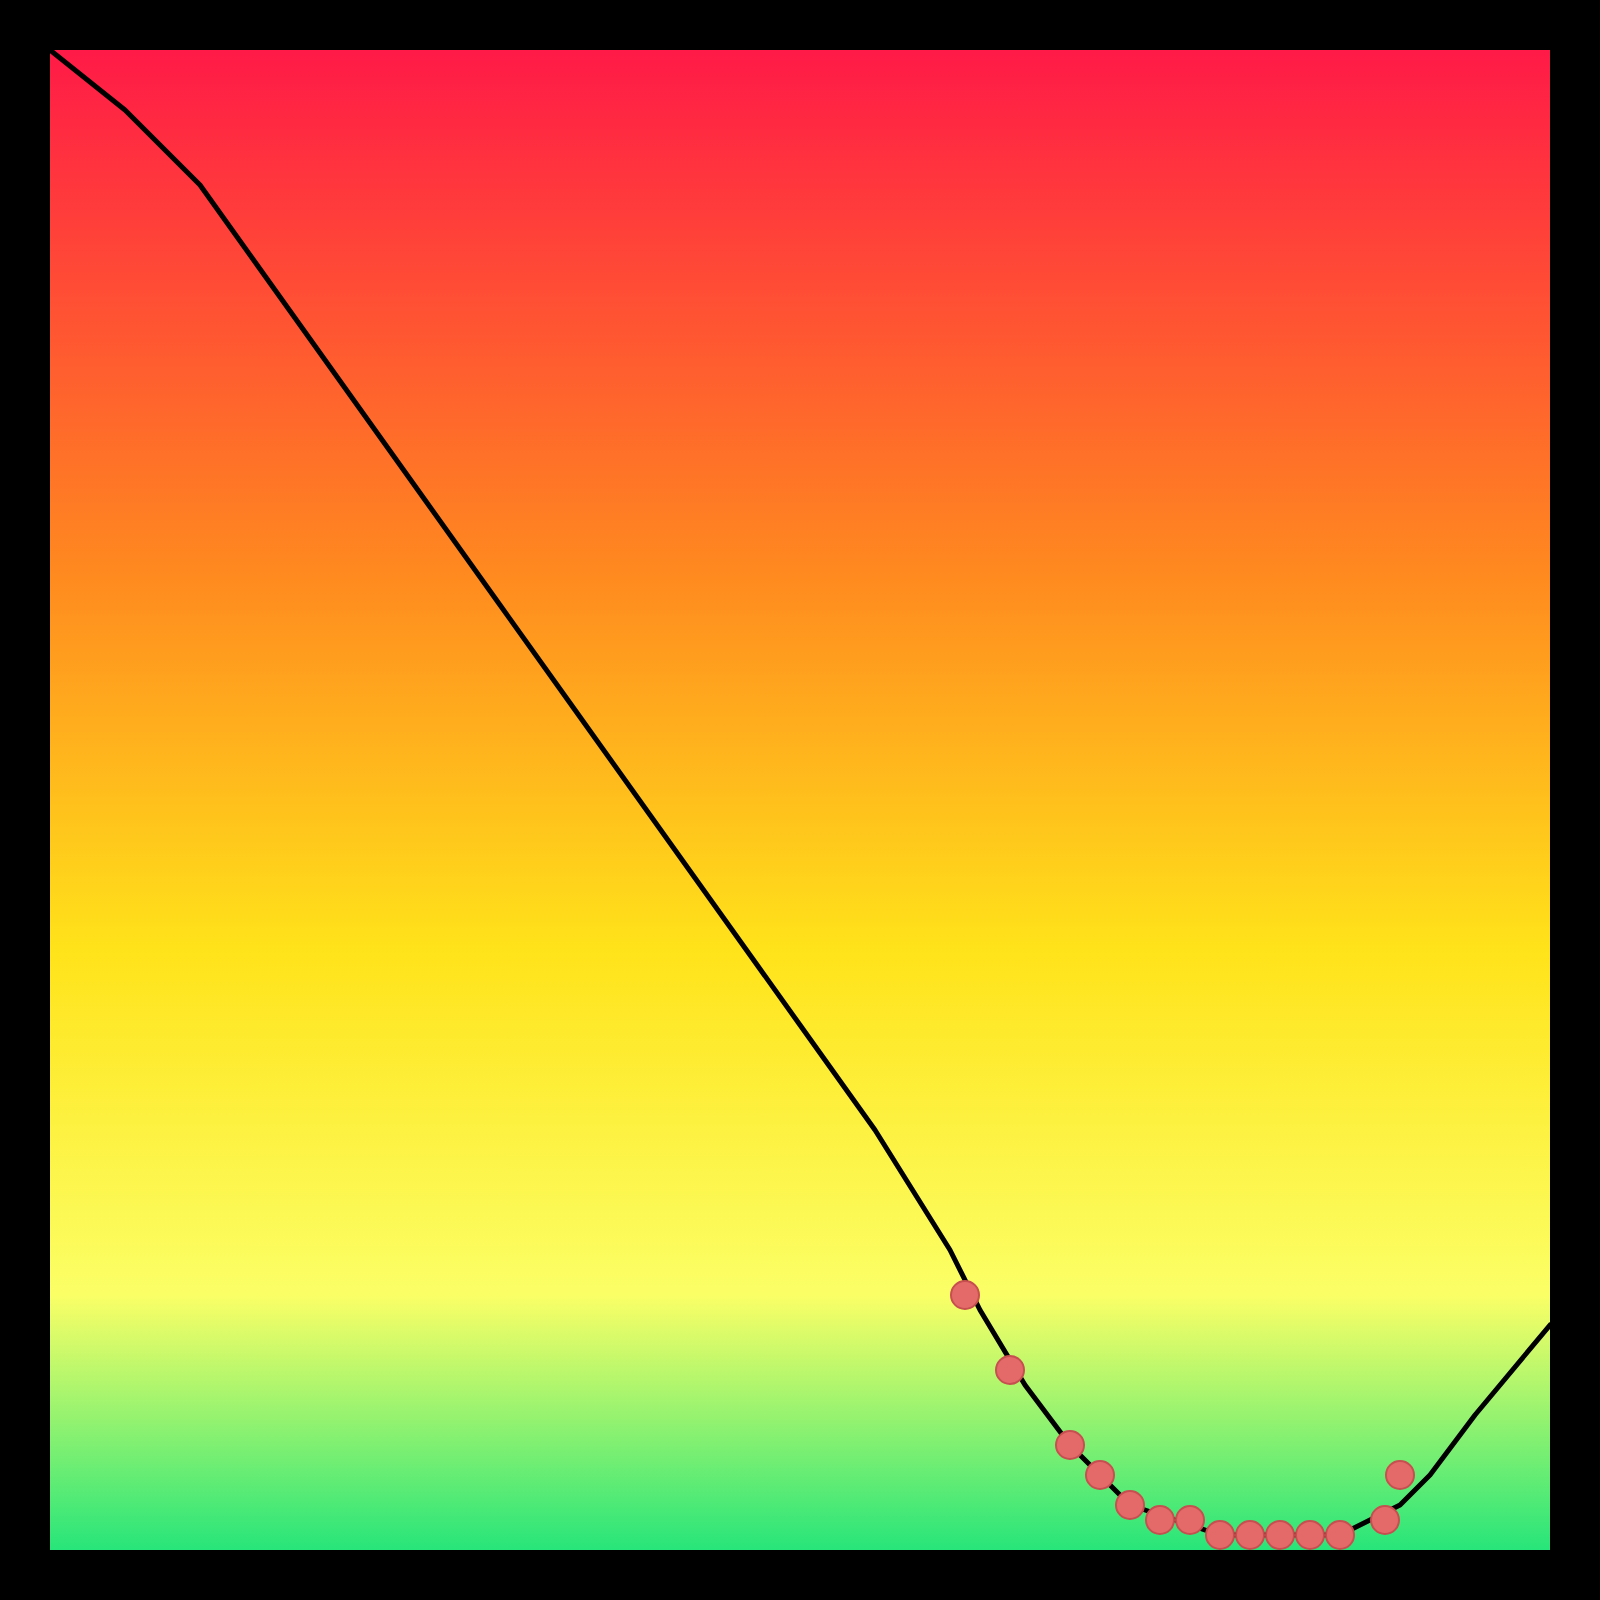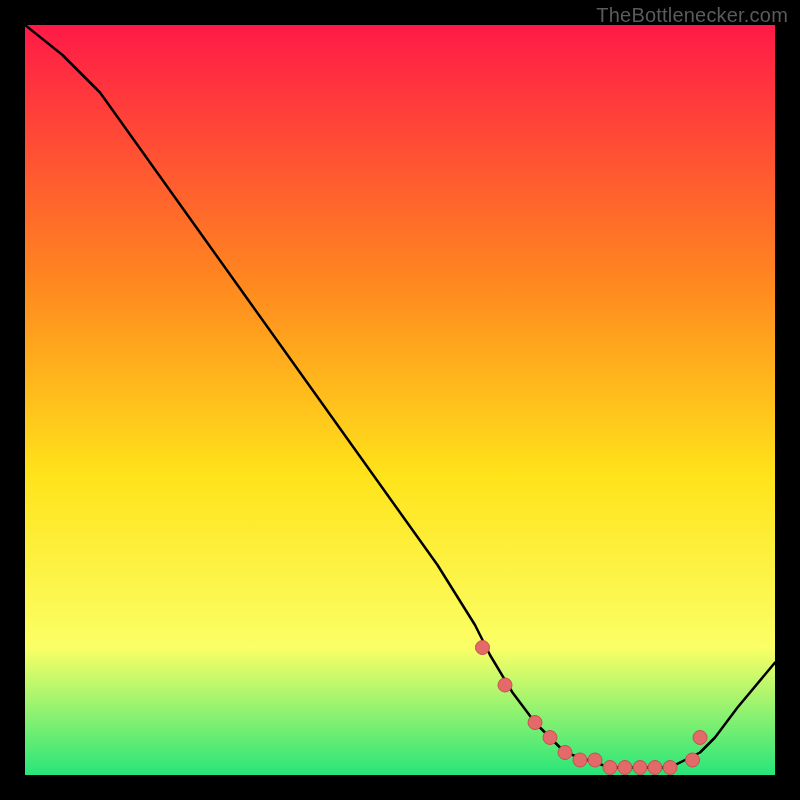--- a/index.html
+++ b/index.html
@@ -61,14 +61,13 @@
         <circle cx="570.00" cy="735.00" r="7" fill="#e46a6a" stroke="#c74f4f" stroke-width="1"></circle>
         <circle cx="585.00" cy="742.50" r="7" fill="#e46a6a" stroke="#c74f4f" stroke-width="1"></circle>
         <circle cx="600.00" cy="742.50" r="7" fill="#e46a6a" stroke="#c74f4f" stroke-width="1"></circle>
         <circle cx="615.00" cy="742.50" r="7" fill="#e46a6a" stroke="#c74f4f" stroke-width="1"></circle>
         <circle cx="630.00" cy="742.50" r="7" fill="#e46a6a" stroke="#c74f4f" stroke-width="1"></circle>
         <circle cx="645.00" cy="742.50" r="7" fill="#e46a6a" stroke="#c74f4f" stroke-width="1"></circle>
         <circle cx="667.50" cy="735.00" r="7" fill="#e46a6a" stroke="#c74f4f" stroke-width="1"></circle>
         <circle cx="675.00" cy="712.50" r="7" fill="#e46a6a" stroke="#c74f4f" stroke-width="1"></circle>
       </g>
   </svg>
-  <div class="watermark">TheBottlenecker.com</div>
 </div>
 
 </body></html>

